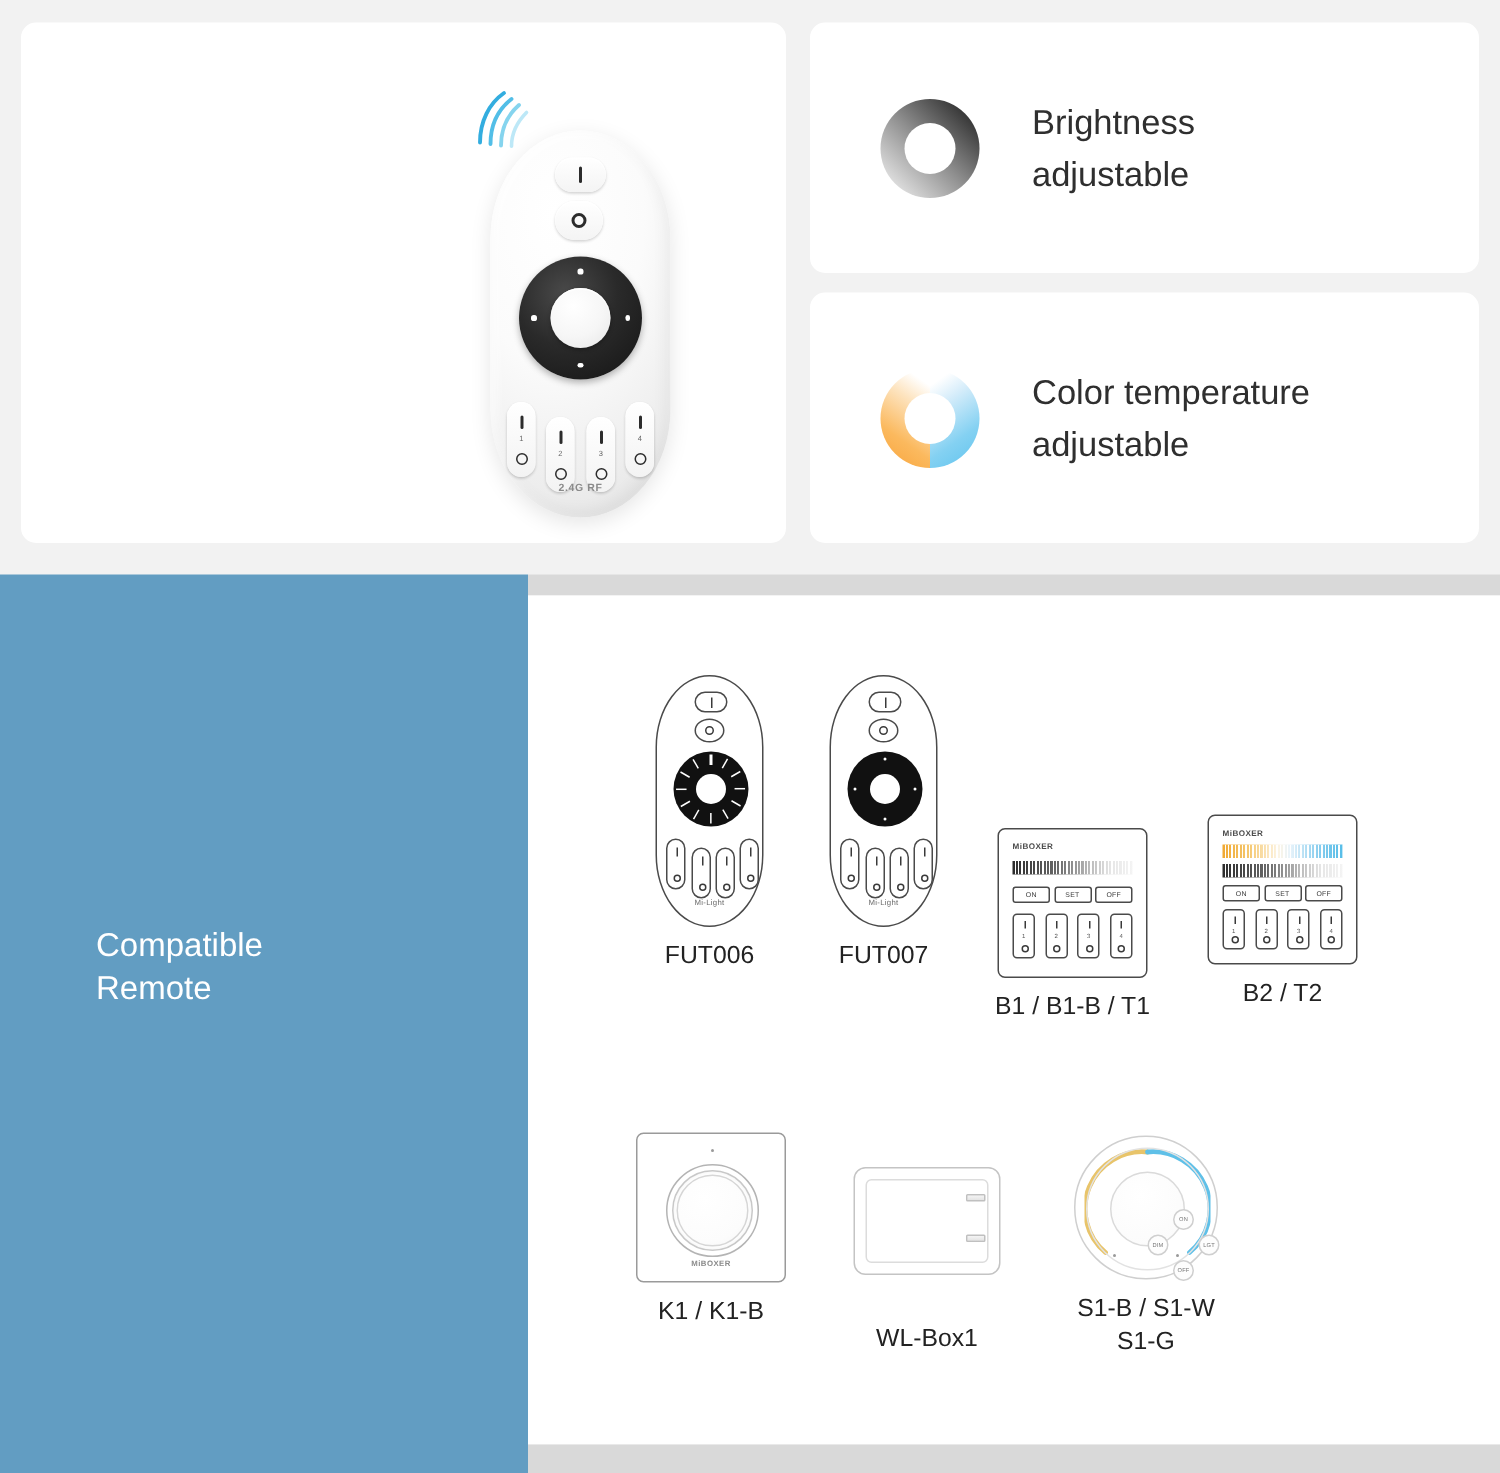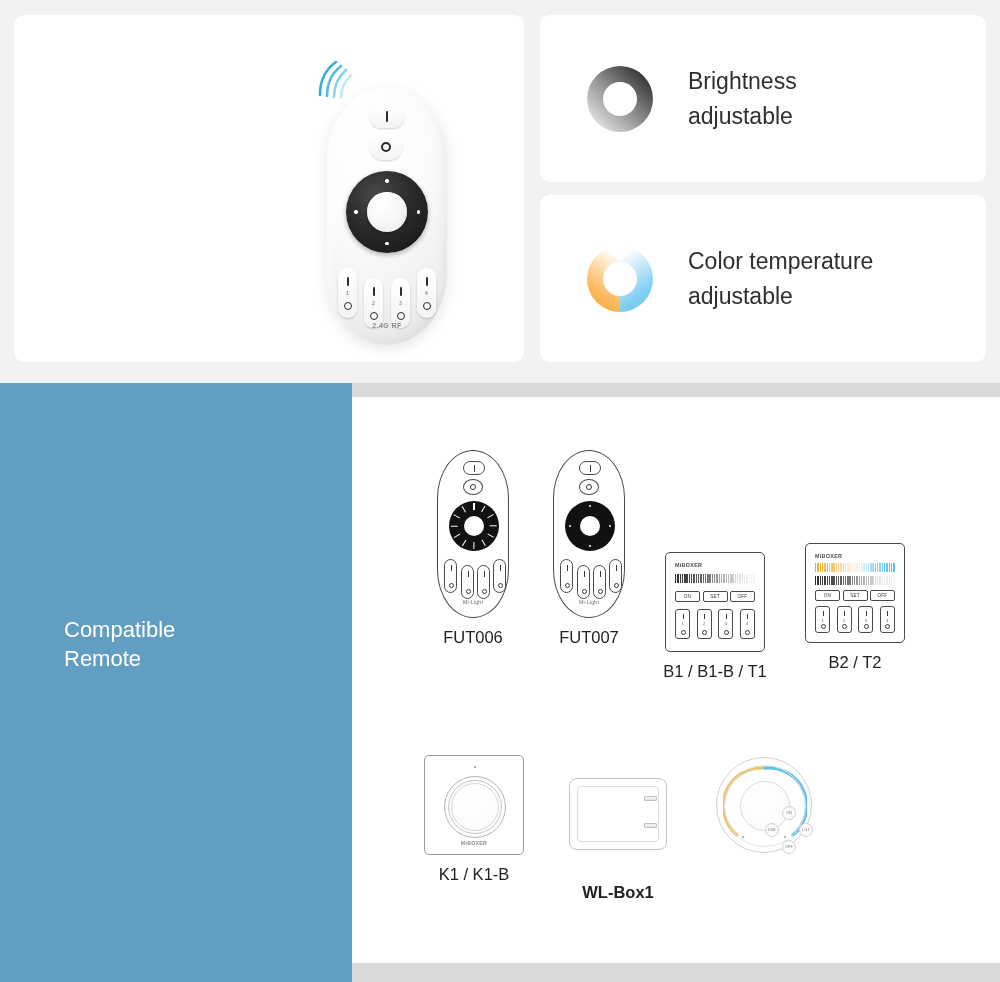--- a/index.html
+++ b/index.html
@@ -656,21 +656,21 @@
       <span class="k-led"></span>
       <div class="k-ring-out"></div>
       <div class="k-ring-mid"></div>
       <div class="k-ring-in"></div>
       <div class="k-brand">MiBOXER</div>
     </div>
   </div>
   <div class="prod-label">K1 / K1-B</div>
 </div>
 
-<div class="prod" style="left:568px; top:778px; width:100px;font-weight:bold;">
+<div class="prod" style="left:568px; top:778px; width:100px;">
   <div class="prod-art" style="width:98px;">
     <div class="wlbox">
       <div class="wlbox-inner"></div>
       <span class="wlbox-port p1"></span>
       <span class="wlbox-port p2"></span>
     </div>
   </div>
   <div class="prod-label" style="margin-top:31px;">WL-Box1</div>
 </div>
 
@@ -689,13 +689,15 @@
       <div class="s1-inner">
         <div class="s1-btn t">ON</div>
         <div class="s1-btn l">DIM</div>
         <div class="s1-btn r">LGT</div>
         <div class="s1-btn b">OFF</div>
       </div>
       <span class="s1-dot dl"></span>
       <span class="s1-dot dr"></span>
     </div>
   </div>
+  <div class="prod-label">S1-B / S1-W
+S1-G</div>
 </div>
 
 </body></html>

